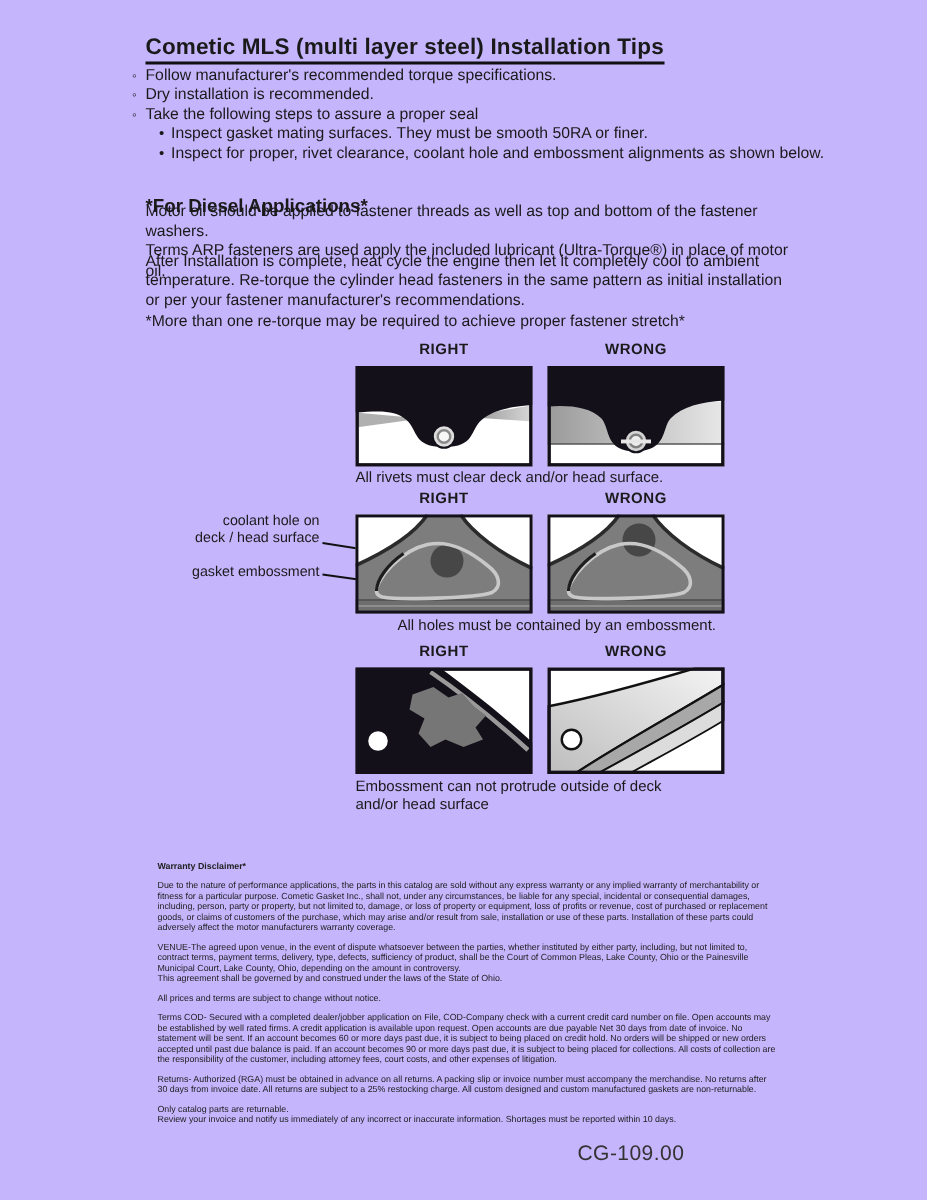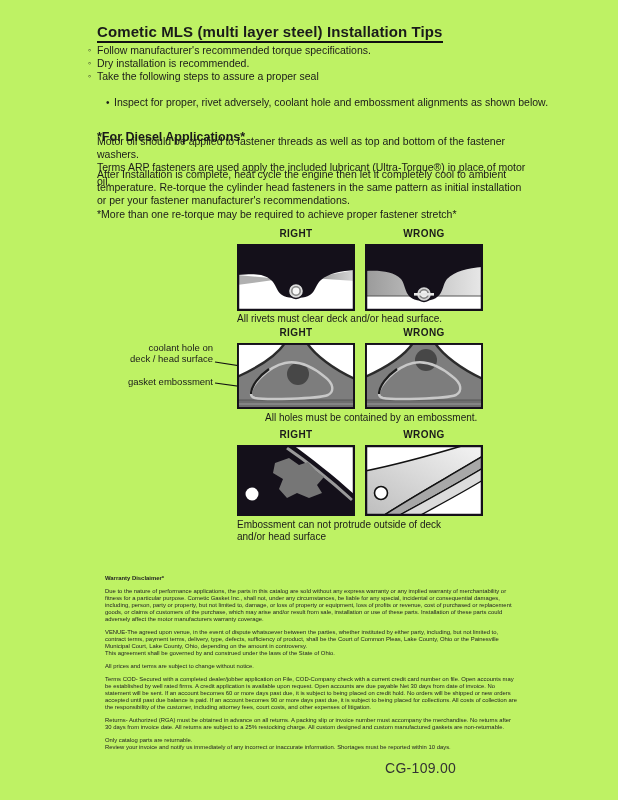--- a/index.html
+++ b/index.html
@@ -1,17 +1,17 @@
 <!DOCTYPE html>
 <html><head>
 <meta charset="utf-8">
 <style>
   html,body{margin:0;padding:0;background:#e8e8e8;}
   #page{
-    position:relative;width:618px;height:800px;background:#bef264;
+    position:relative;width:618px;height:800px;background:#c4b5fd;
     font-family:"Liberation Sans", sans-serif;color:#1a1a1a;overflow:hidden;
     margin:0 auto;
   }
   .abs{position:absolute;}
   #title{
     left:97px;top:23px;font-size:15px;font-weight:bold;
     border-bottom:2px solid #111;padding-bottom:1px;letter-spacing:.1px;
   }
   .bullet-row{font-size:10.5px;line-height:13px;white-space:nowrap;}
   .bullet-marker{display:inline-block;width:9px;font-size:9px;vertical-align:top;}
@@ -37,22 +37,25 @@
 
   <div class="abs bullet-row" style="left:88px;top:44px;">
     <span class="bullet-marker">◦</span><span>Follow manufacturer's recommended torque specifications.</span>
   </div>
   <div class="abs bullet-row" style="left:88px;top:57px;">
     <span class="bullet-marker">◦</span><span>Dry installation is recommended.</span>
   </div>
   <div class="abs bullet-row" style="left:88px;top:70px;">
     <span class="bullet-marker">◦</span><span>Take the following steps to assure a proper seal</span>
   </div>
+  <div class="abs bullet-row" style="left:106px;top:83px;">
+    <span class="sub-marker">•</span><span>Inspect gasket mating surfaces.  They must be smooth 50RA or finer.</span>
+  </div>
   <div class="abs bullet-row" style="left:106px;top:96px;">
-    <span class="sub-marker">•</span><span>Inspect for proper, rivet adversely, coolant hole and embossment alignments as shown below.</span>
+    <span class="sub-marker">•</span><span>Inspect for proper, rivet clearance, coolant hole and embossment alignments as shown below.</span>
   </div>
 
   <div class="abs heading" style="left:97px;top:130px;text-align:right;">*For Diesel Applications*</div>
   <div class="abs para" style="left:97px;top:135px;">Motor oil should be applied to fastener threads as well as top and bottom of the fastener washers.
 Terms ARP fasteners are used apply the included lubricant (Ultra-Torque®) in place of motor oil.</div>
   <div class="abs para" style="left:97px;top:168px;">After Installation is complete, heat cycle the engine then let it completely cool to ambient
 temperature. Re-torque the cylinder head fasteners in the same pattern as initial installation
 or per your fastener manufacturer's recommendations.</div>
   <div class="abs para" style="left:97px;top:208px;">*More than one re-torque may be required to achieve proper fastener stretch*</div>
 

